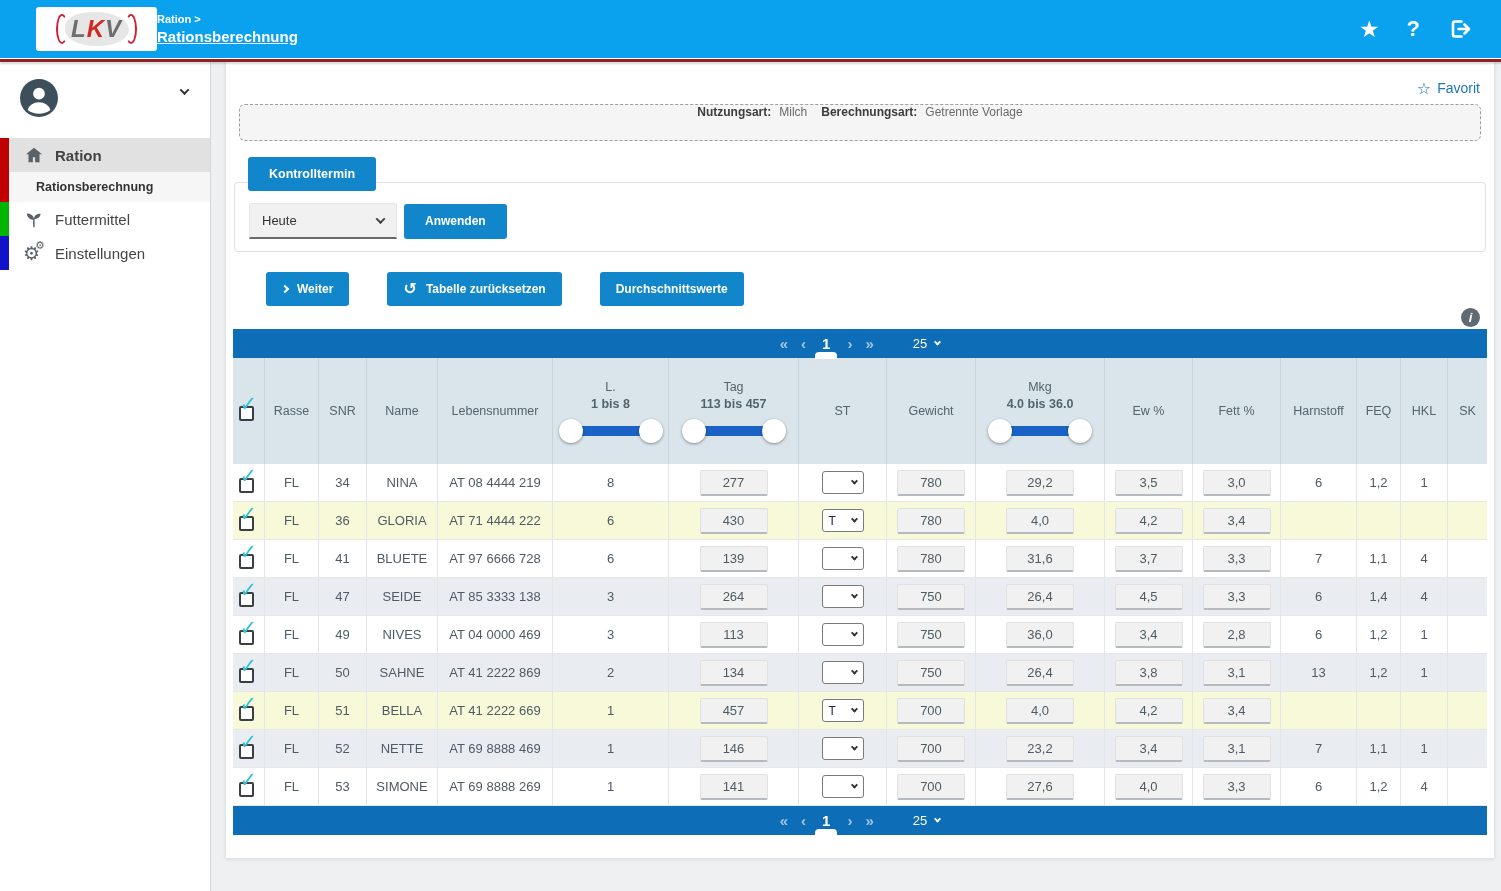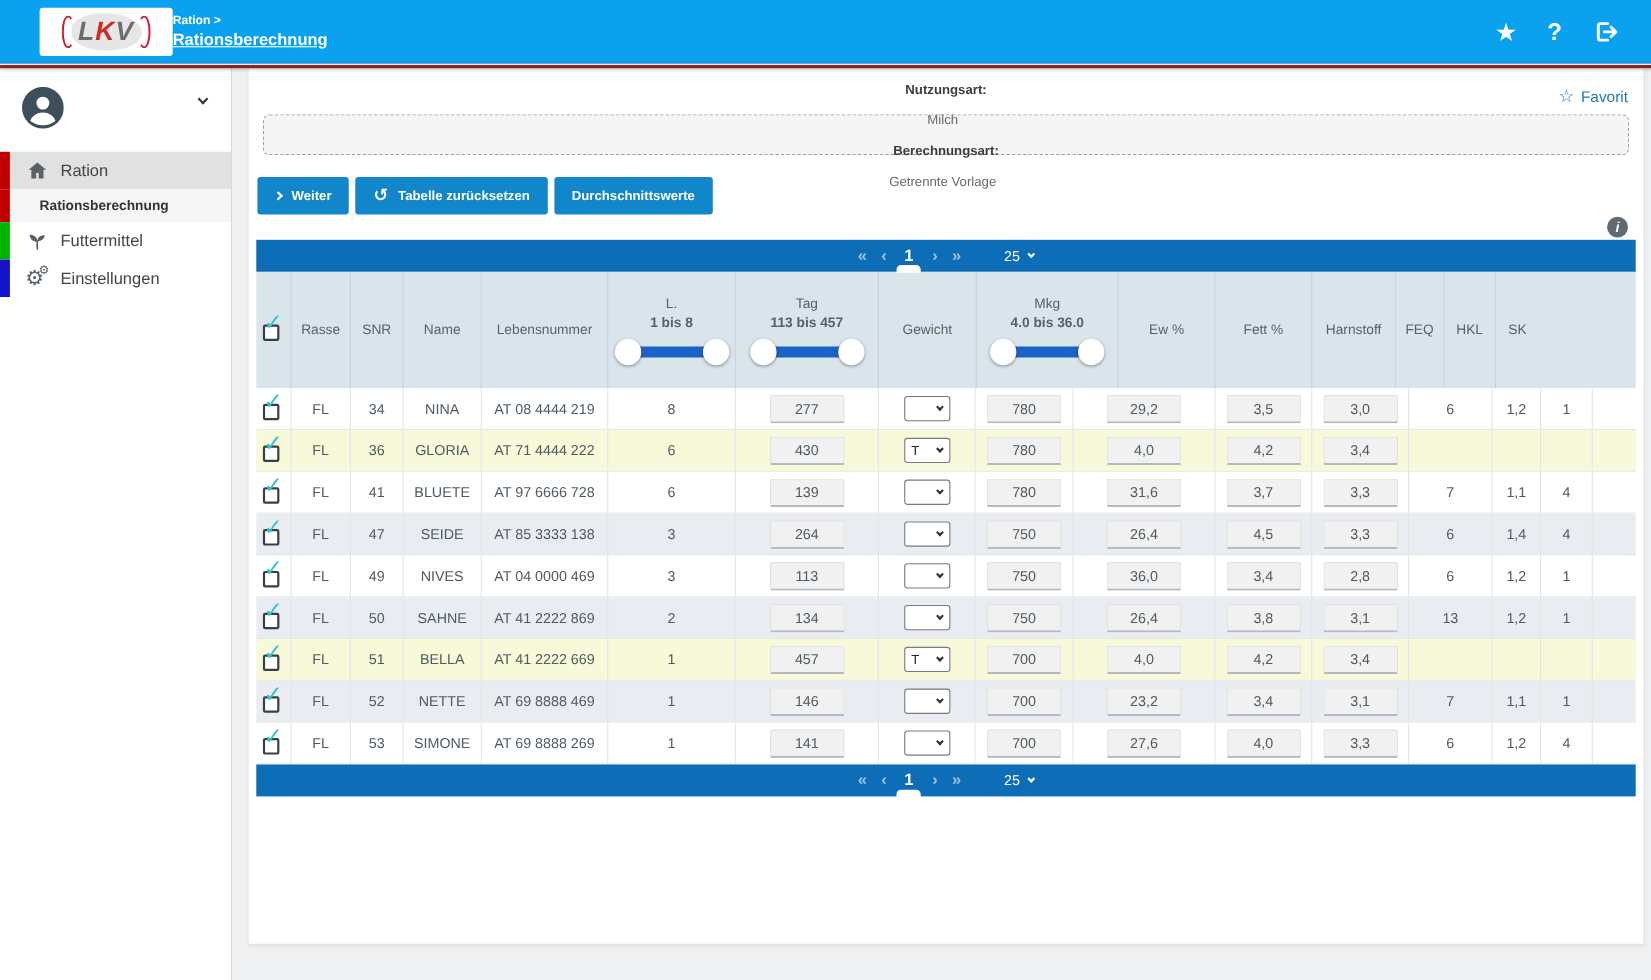--- a/index.html
+++ b/index.html
@@ -39,32 +39,32 @@
   .mi-sub { height:30px; font-size:12.5px; font-weight:bold; color:#333; padding-left:27px; }
 
   
   .main { flex:1; background:#eef0f1; }
   .card { background:#fff; margin:0 14px; height:797px; border:1px solid #e3e3e3; border-top:none;
           box-shadow:0 1px 3px rgba(0,0,0,.08); padding-top:14px; }
   .fav-row { display:flex; justify-content:flex-end; align-items:center; gap:6px; padding:0 14px; height:24px;
              color:#2077b8; font-size:14px; cursor:pointer; }
   .fav-row .fav-star { font-size:16px; }
   .banner { margin:4px 13px 0; height:37px; border:1px dashed #9e9e9e; border-radius:6px; background:#f5f5f5;
-            display:flex; align-items:center; justify-content:center; gap:14px; font-size:12px;flex-direction:column; }
+            display:flex; align-items:flex-start; justify-content:center; gap:14px; font-size:12px; }
   .banner b { color:#3c3c3c; } .banner span.v { color:#6a6a6a; margin-left:-6px; }
 
   .kt-wrap { margin:16px 8px 0; }
   .kt-tab { display:inline-block; margin-left:14px; background:#1186ca; color:#fff; font-size:12.5px; font-weight:bold;
             padding:10px 21px; border-radius:3px; position:relative; z-index:2; cursor:pointer; }
   .kt-panel { border:1px solid #e0e0e0; border-radius:4px; margin-top:-9px; padding:20px 14px 12px; display:flex; align-items:center; }
   .select-box { width:148px; height:36px; background:#f1f1f1; border:1px solid #e6e6e6; border-bottom:2px solid #6b6b6b;
                 border-radius:2px 2px 0 0; display:flex; align-items:center; justify-content:space-between;
                 padding:0 12px; font-size:13px; color:#333; cursor:pointer; }
   .btn { background:#1186ca; color:#fff; border:none; border-radius:3px; height:34px; padding:16px 16px;
-         font-size:12px; font-weight:bold; font-family:inherit; display:inline-flex; align-items:center; gap:9px; cursor:pointer; }
+         font-size:12px; font-weight:bold; font-family:inherit; display:inline-flex; align-items:center; gap:9px; cursor:pointer;margin-left:32px; }
   .kt-panel .btn { margin-left:7px; height:35px; padding:0 21px; }
 
   .actions { margin:20px 8px 23px; display:flex; gap:6px; position:relative; }
   .icon-undo { font-family:"DejaVu Sans",sans-serif; font-size:16px; font-weight:bold; line-height:1; }
   .info-circle { position:absolute; right:6px; bottom:-21px; width:19px; height:19px; border-radius:50%;
                  background:#5f6a72; color:#fff; font-size:13px; font-weight:bold; font-style:italic;
                  display:flex; align-items:center; justify-content:center; cursor:pointer; }
 
   
   .chev { display:inline-block; width:7px; height:7px; border-right:2px solid currentColor; border-bottom:2px solid currentColor; }
@@ -153,21 +153,21 @@
       <span class="avatar">
         <svg viewBox="0 0 24 24" width="38" height="38">
             <circle cx="12" cy="12" r="12" fill="#3e4f5c"></circle>
             <circle cx="12" cy="9.3" r="3.7" fill="#fff"></circle>
             <path d="M4.8 19.6 a7.3 5.9 0 0 1 14.4 0 a12 12 0 0 1 -14.4 0 z" fill="#fff"></path>
           </svg>
       </span>
       <span class="user-chev chev chev-down"></span>
     </div>
     <div class="menu">
-      <div class="mi" style="border-left-color:#c00000; background:#e1e1e1;">
+      <div class="mi" style="border-left-color:#c00000; background:#e1e1e1;font-weight:bold;">
         <span class="mi-ic">
           <svg width="18" height="16" viewBox="0 0 24 22">
               <path d="M12 1 L1 10 h3.4 v11 h6 v-7 h3.2 v7 h6 v-11 H23 z" fill="#5a6268"></path>
             </svg>
         </span>
         <span>Ration</span>
       </div>
       <div class="mi mi-sub" style="border-left-color:#c00000; background:#f6f6f6;">
         <span>Rationsberechnung</span>
       </div>
@@ -199,20 +199,32 @@
         <span>Favorit</span>
       </div>
 
       <div class="banner">
         <b>Nutzungsart:</b>
         <span class="v">Milch</span>
         <b>Berechnungsart:</b>
         <span class="v">Getrennte Vorlage</span>
       </div>
 
+      <div class="kt-wrap">
+        <span class="kt-tab">Kontrolltermin</span>
+        <div class="kt-panel">
+          <div class="select-box">
+            <span>Heute</span>
+            <span class="chev chev-down" style="color:#444;"></span>
+          </div>
+          <button class="btn">
+            <span>Anwenden</span>
+          </button>
+        </div>
+      </div>
 
       <div class="actions">
         <button class="btn">
           <span class="chev chev-right chev-sm" style="border-width:2.5px; width:6px; height:6px;"></span>
           <span>Weiter</span>
         </button>
         <button class="btn">
           <span class="icon-undo">↺</span>
           <span>Tabelle zurücksetzen</span>
         </button>
@@ -266,20 +278,23 @@
             </div>
             <div class="th col-tag th-slider">
               <div class="h-label">Tag</div>
               <div class="h-range">113 bis 457</div>
               <div class="slider">
                 <span class="track"></span>
                 <span class="handle hl"></span>
                 <span class="handle hr"></span>
               </div>
             </div>
+            <div class="th col-st">
+              <div class="h-label">ST</div>
+            </div>
             <div class="th col-gewicht">
               <div class="h-label">Gewicht</div>
             </div>
             <div class="th col-mkg th-slider">
               <div class="h-label">Mkg</div>
               <div class="h-range">4.0 bis 36.0</div>
               <div class="slider">
                 <span class="track"></span>
                 <span class="handle hl"></span>
                 <span class="handle hr"></span>

